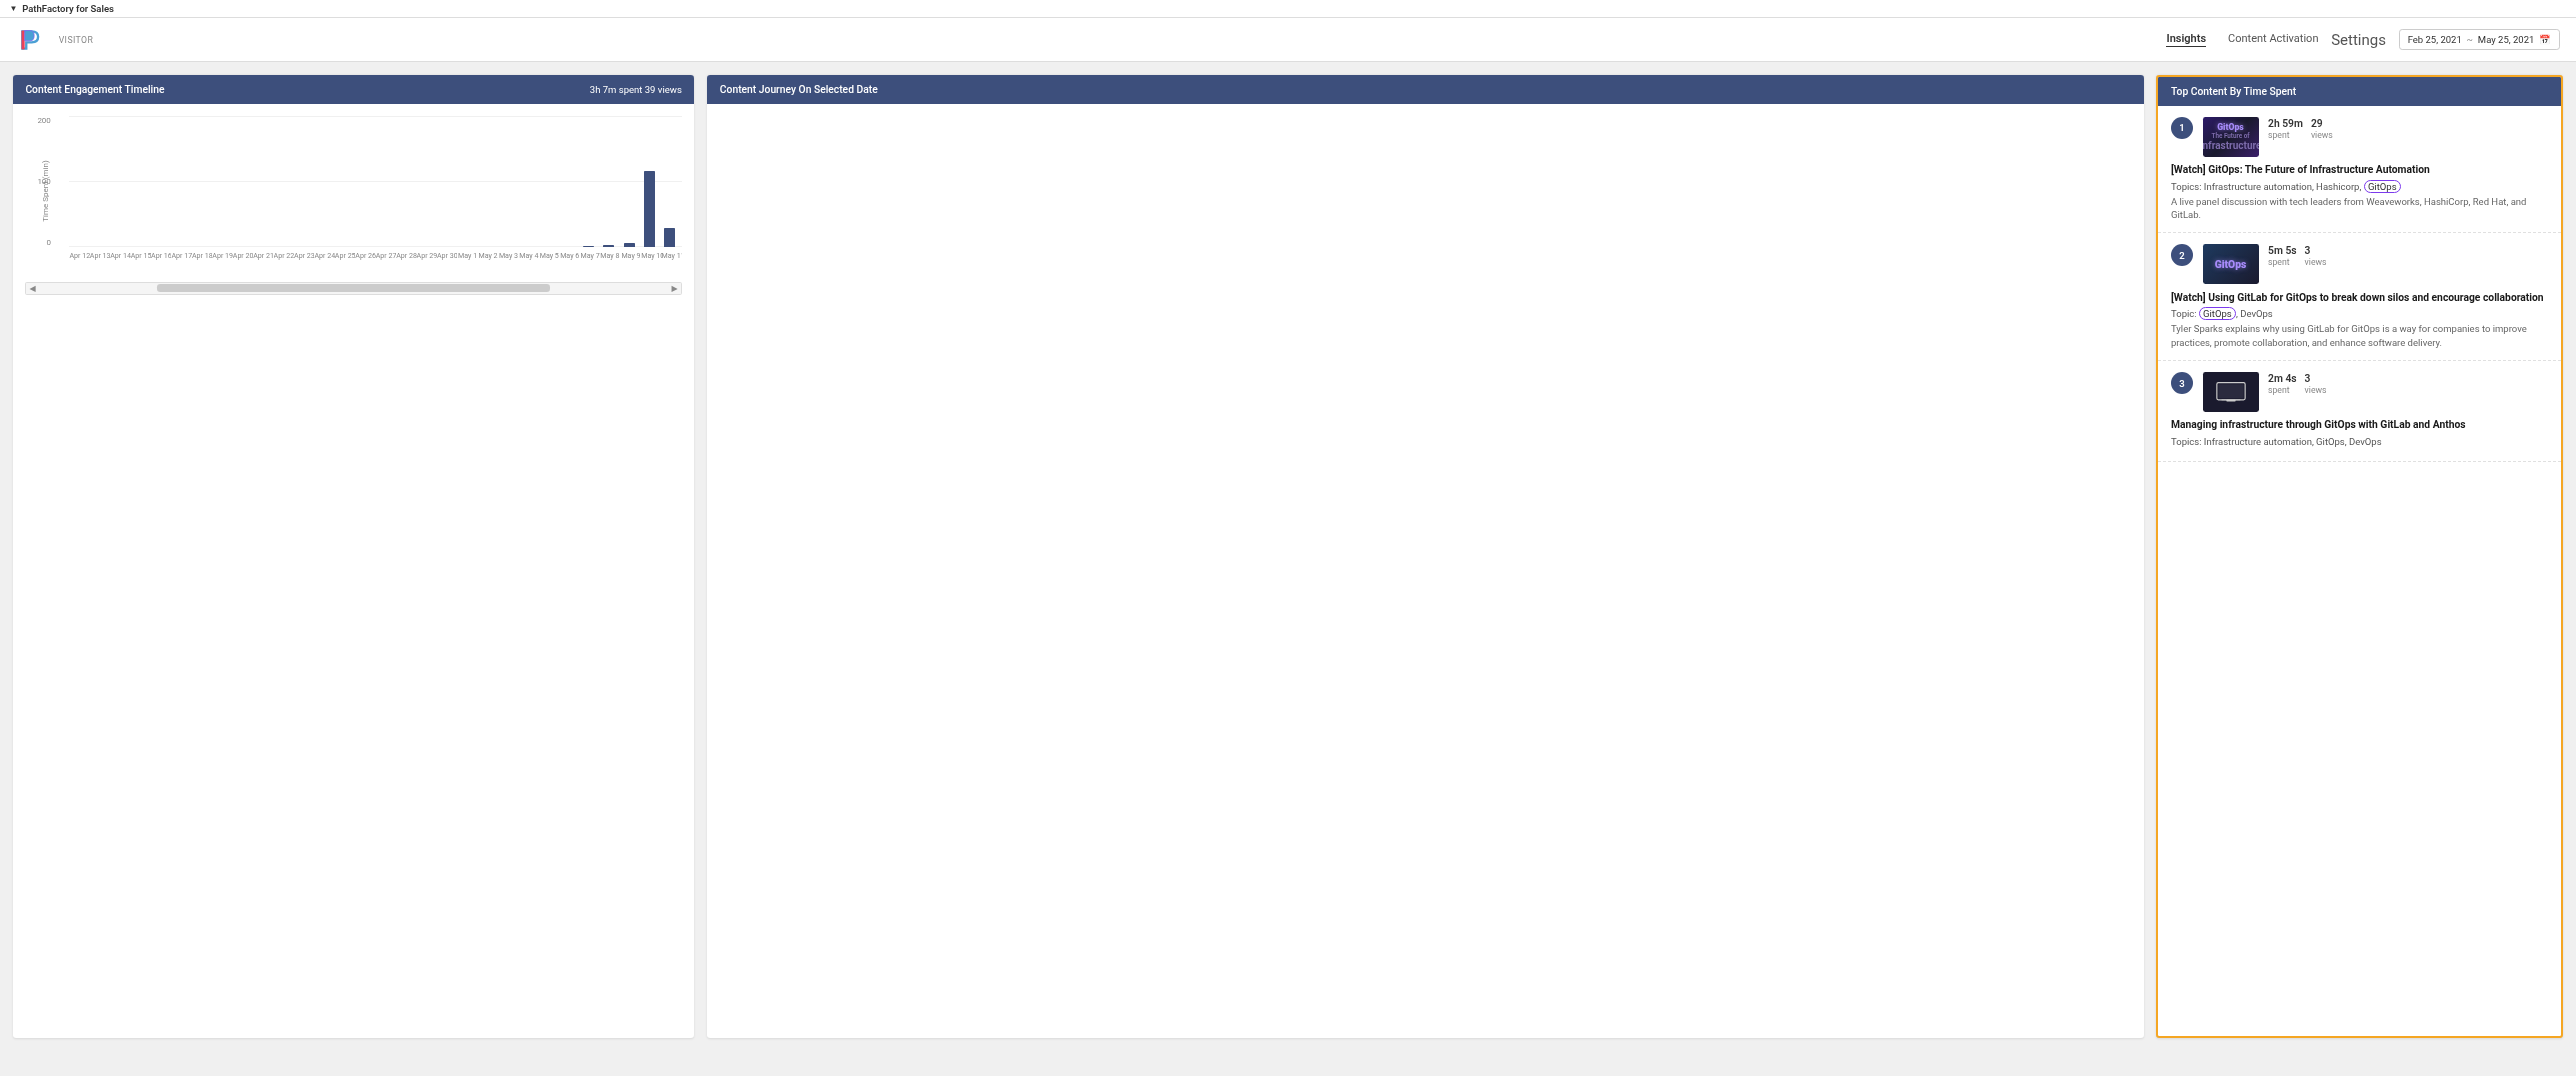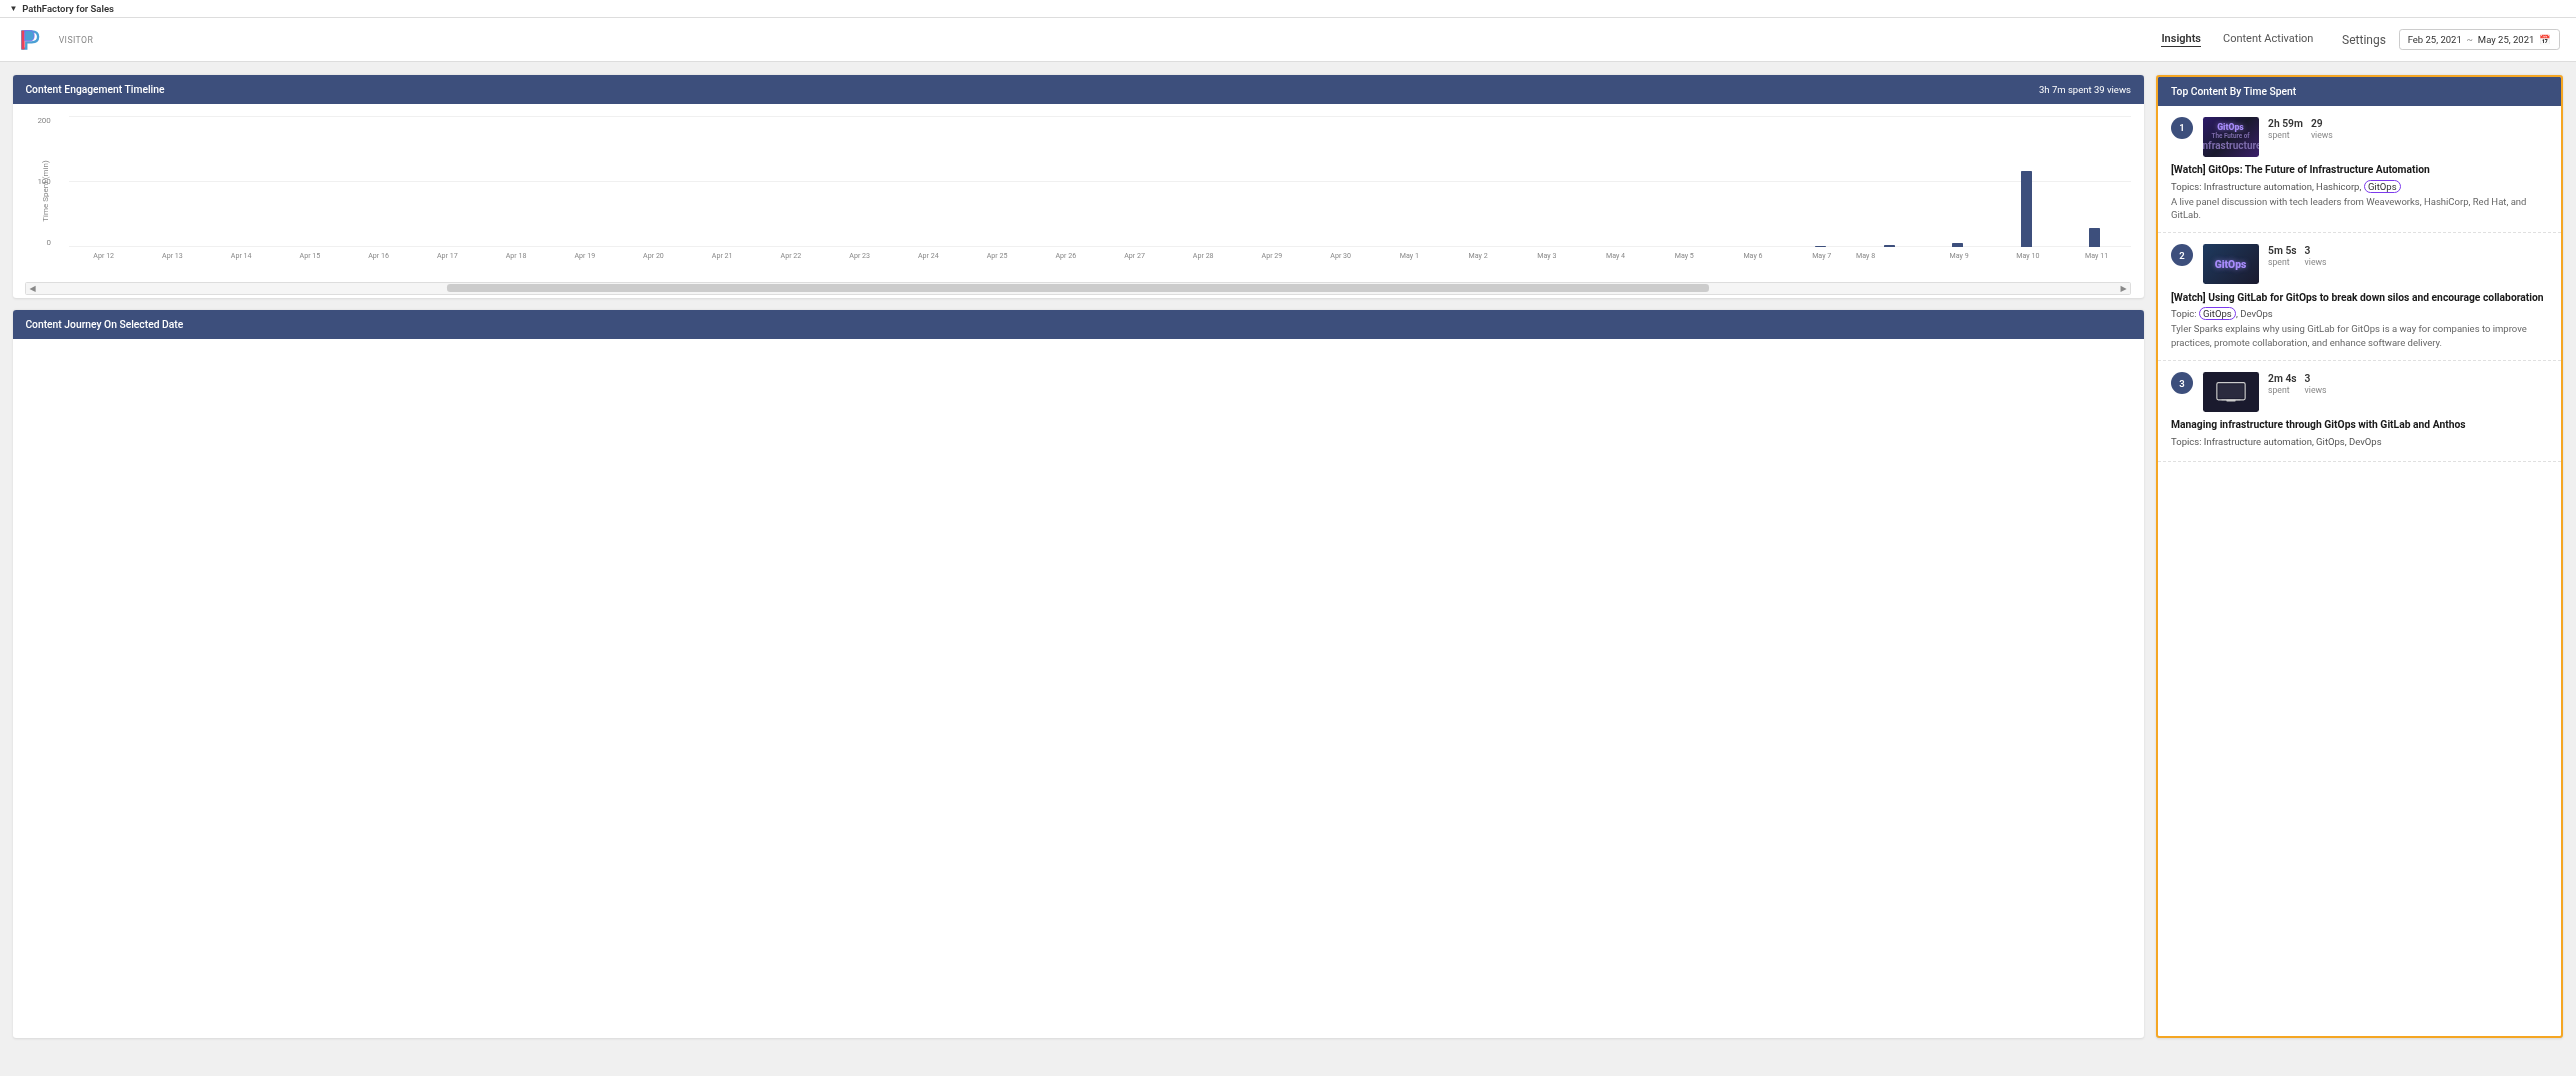--- a/index.html
+++ b/index.html
@@ -48,21 +48,21 @@
       cursor: pointer;
       padding-bottom: 1.6px;
       text-decoration: none;
     }
     .nav-tab.active {
       color: #333;
       font-weight: 600;
       border-bottom: 1.6px solid #333;
     }
     .header-right { display: flex; align-items: center; gap: 12.7px; margin-left: auto; }
-    .settings-link { font-size: 12px; color: #555; cursor: pointer; margin-left: 16px; }
+    .settings-link { font-size: 15px; color: #555; cursor: pointer; }
     .date-range {
       border: 0.8px solid #ccc;
       border-radius: 3.2px;
       padding: 4px 8px;
       font-size: 9.5px;
       display: flex;
       align-items: center;
       gap: 4.8px;
       background: #fff;
       cursor: pointer;
@@ -74,21 +74,21 @@
       display: flex;
       gap: 0;
       padding: 12.7px;
       height: calc(100vh - 87px);
     }
 
     
     .left-panel {
       flex: 1;
       display: flex;
-      flex-direction: column;
+      flex-direction: row;
       gap: 12.7px;
       margin-right: 12.7px;
     }
 
     
     .chart-card {
       background: #fff;
       border-radius: 3.2px;
       overflow: hidden;
       box-shadow: 0 0.8px 2.4px rgba(0,0,0,0.1);

